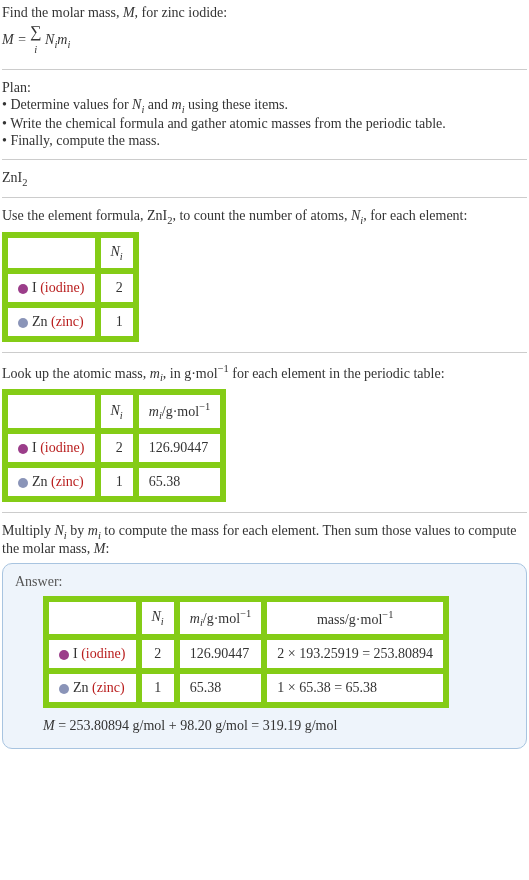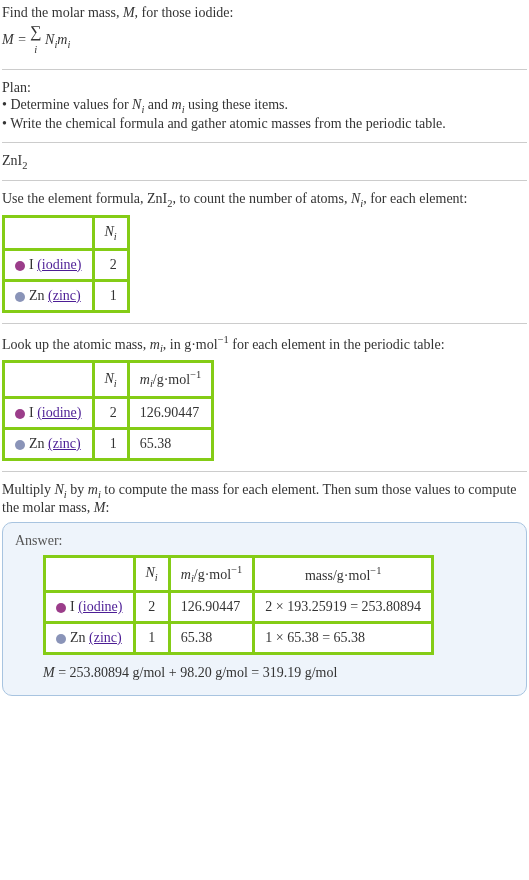--- a/index.html
+++ b/index.html
@@ -36,21 +36,21 @@
       vertical-align: super;
     }
     .italic {
       font-style: italic;
     }
     table {
       border-collapse: collapse;
       margin: 6px 0;
     }
     th, td {
-      border: 3px solid #84cc16;
+      border: 6px solid #84cc16;
       padding: 6px 10px;
       text-align: left;
       background: #fff;
     }
     th {
       font-weight: normal;
     }
     .num-col {
       text-align: right;
     }
@@ -62,22 +62,21 @@
       margin-right: 4px;
       vertical-align: middle;
     }
     .dot-iodine {
       background: #9b3d8a;
     }
     .dot-zinc {
       background: #8a94b8;
     }
     .gray {
-      color: #4c1d95;
-      text-decoration: underline;
+      color: #b91c1c;
     }
     .answer-box {
       border: 1px solid #a8c4e0;
       border-radius: 10px;
       background: #eef4fb;
       padding: 10px 12px 14px 12px;
       margin-top: 6px;
     }
     .answer-title {
       color: #555;
@@ -97,35 +96,36 @@
     }
     .line {
       margin: 1px 0;
     }
   </style>
 </head>
 <body>
 
 <div class="section">
   <div class="line">
-    <span>Find the molar mass, </span><span class="italic">M</span><span>, for those iodide:</span>
+    <span>Find the molar mass, </span><span class="italic">M</span><span>, for zinc iodide:</span>
   </div>
   <div class="formula">
     <span>M</span><span> = </span><span style="display:inline-block;position:relative;vertical-align:middle;text-align:center;"><span style="font-size:16px;">∑</span><br><span class="sub" style="font-style:italic;position:relative;top:-4px;">i</span></span><span> N</span><span class="sub">i</span><span>m</span><span class="sub">i</span>
   </div>
 </div>
 
 <hr class="hr">
 
 <div class="section">
   <div class="line">Plan:</div>
   <div class="line">
     <span>• Determine values for </span><span class="italic">N</span><span class="sub italic">i</span><span> and </span><span class="italic">m</span><span class="sub italic">i</span><span> using these items.</span>
   </div>
   <div class="line">• Write the chemical formula and gather atomic masses from the periodic table.</div>
+  <div class="line">• Finally, compute the mass.</div>
 </div>
 
 <hr class="hr">
 
 <div class="section">
   <div class="line">
     <span>ZnI</span><span class="sub">2</span>
   </div>
 </div>
 

